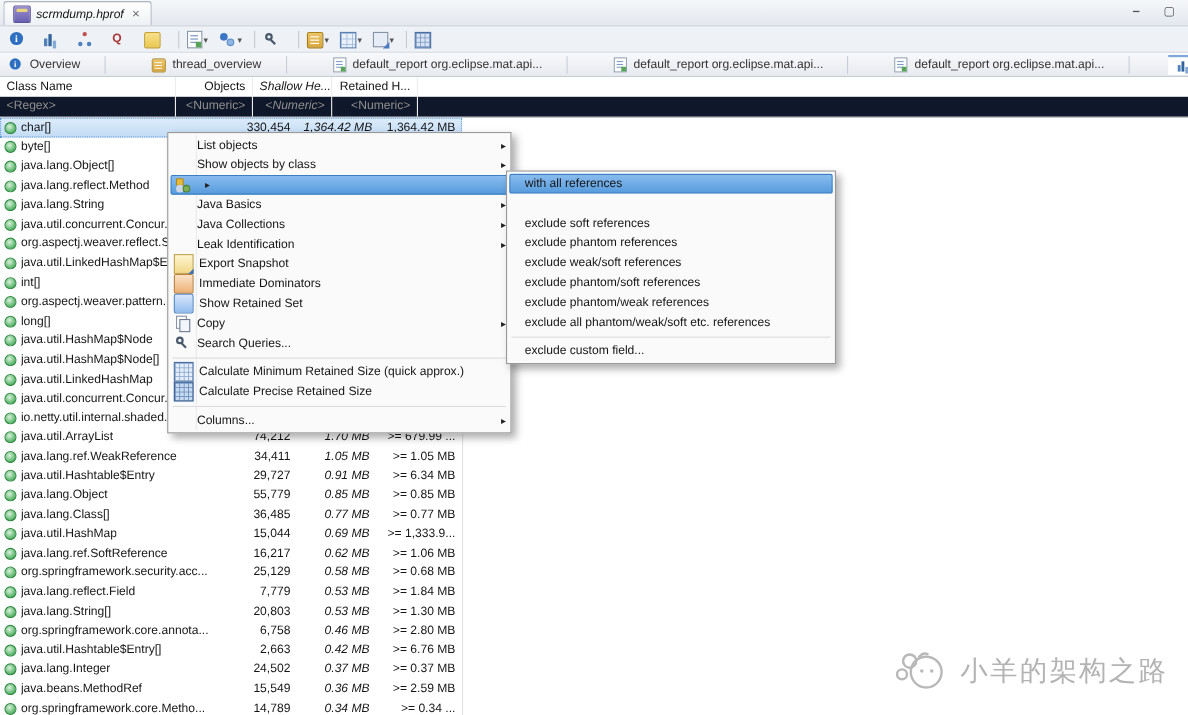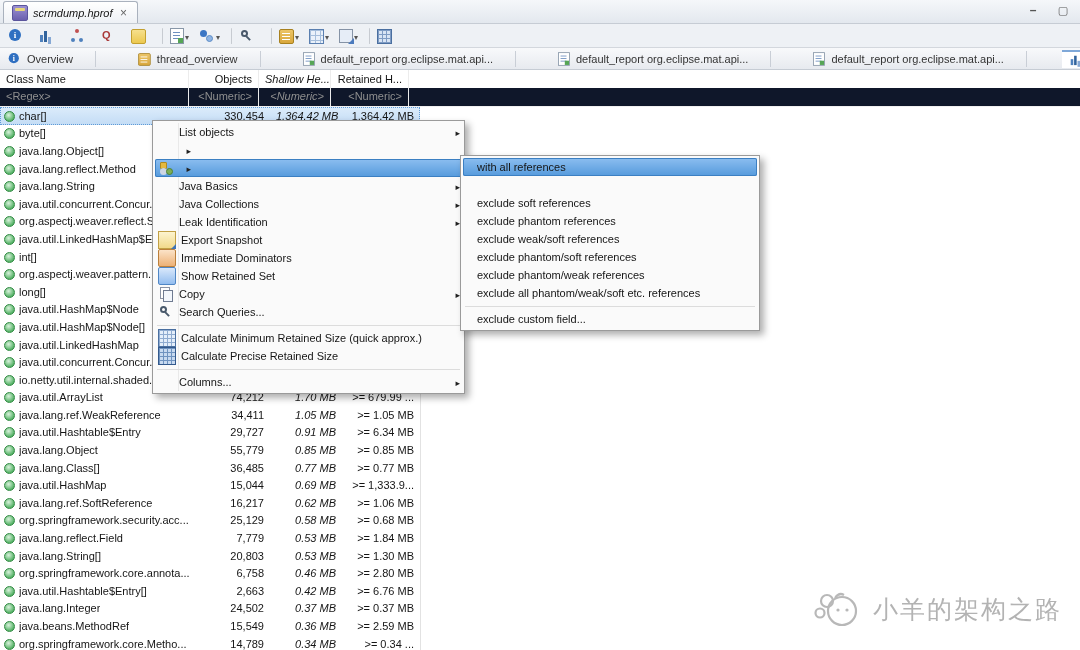--- a/index.html
+++ b/index.html
@@ -88,21 +88,21 @@
     display:flex;align-items:center;box-sizing:border-box;overflow:hidden;gap:35px;}
   .tab{display:flex;align-items:center;gap:4px;padding:0 7px;border-right:1px solid #c9ced6;
     color:#333;white-space:nowrap;overflow:hidden;flex:none;max-width:212px;}
   .tab .ic{transform:scale(.85);transform-origin:left center;}
   .tab.active{background:#fff;color:#000;border-top:2px solid #7fa8d8;margin-bottom:-1px;}
   .tab .tab-close{width:11px;}
 
   
   .grid{position:relative;}
   .col{box-sizing:border-box;padding:0 6px;flex:none;}
-  .col-name{width:189px;}
+  .col-name{width:160px;}
   .col-objects{width:70px;text-align:right;}
   .col-shallow{width:72px;text-align:right;font-style:italic;}
   .col-retained{width:78px;text-align:right;}
   .grid-header{display:flex;height:18px;align-items:center;background:#fff;}
   .grid-header .col{border-right:1px solid #ececec;height:100%;line-height:18px;overflow:hidden;white-space:nowrap;}
   .filter-row{display:flex;height:18px;align-items:center;color:#8f8f8f;background:#0f172a;border-bottom:1px solid #f0f0f0;}
   .filter-row .col{border-right:1px solid #ececec;height:100%;line-height:17px;overflow:hidden;white-space:nowrap;}
   .grid-body{position:relative;}
   .grid-row{display:flex;height:17.6px;align-items:center;width:420px;}
   .grid-row.selected{background:linear-gradient(#dcecfb,#c3dcf5);outline:1px dotted #5f9bd6;outline-offset:-1px;}
@@ -553,20 +553,21 @@
   </div>
 
   <div class="menu main-menu">
     <div class="menu-item">
         <span class="ic mi-icon"></span>
         <span class="mi-label">List objects</span>
         <span class="mi-arrow"></span>
       </div>
       <div class="menu-item">
         <span class="ic mi-icon"></span>
+        <span class="mi-label">Show objects by class</span>
         <span class="mi-arrow"></span>
       </div>
       <div class="menu-item highlighted">
         <span class="ic mi-icon ic-mergepaths"></span>
         <span class="mi-arrow"></span>
       </div>
       <div class="menu-item">
         <span class="ic mi-icon"></span>
         <span class="mi-label">Java Basics</span>
         <span class="mi-arrow"></span>

